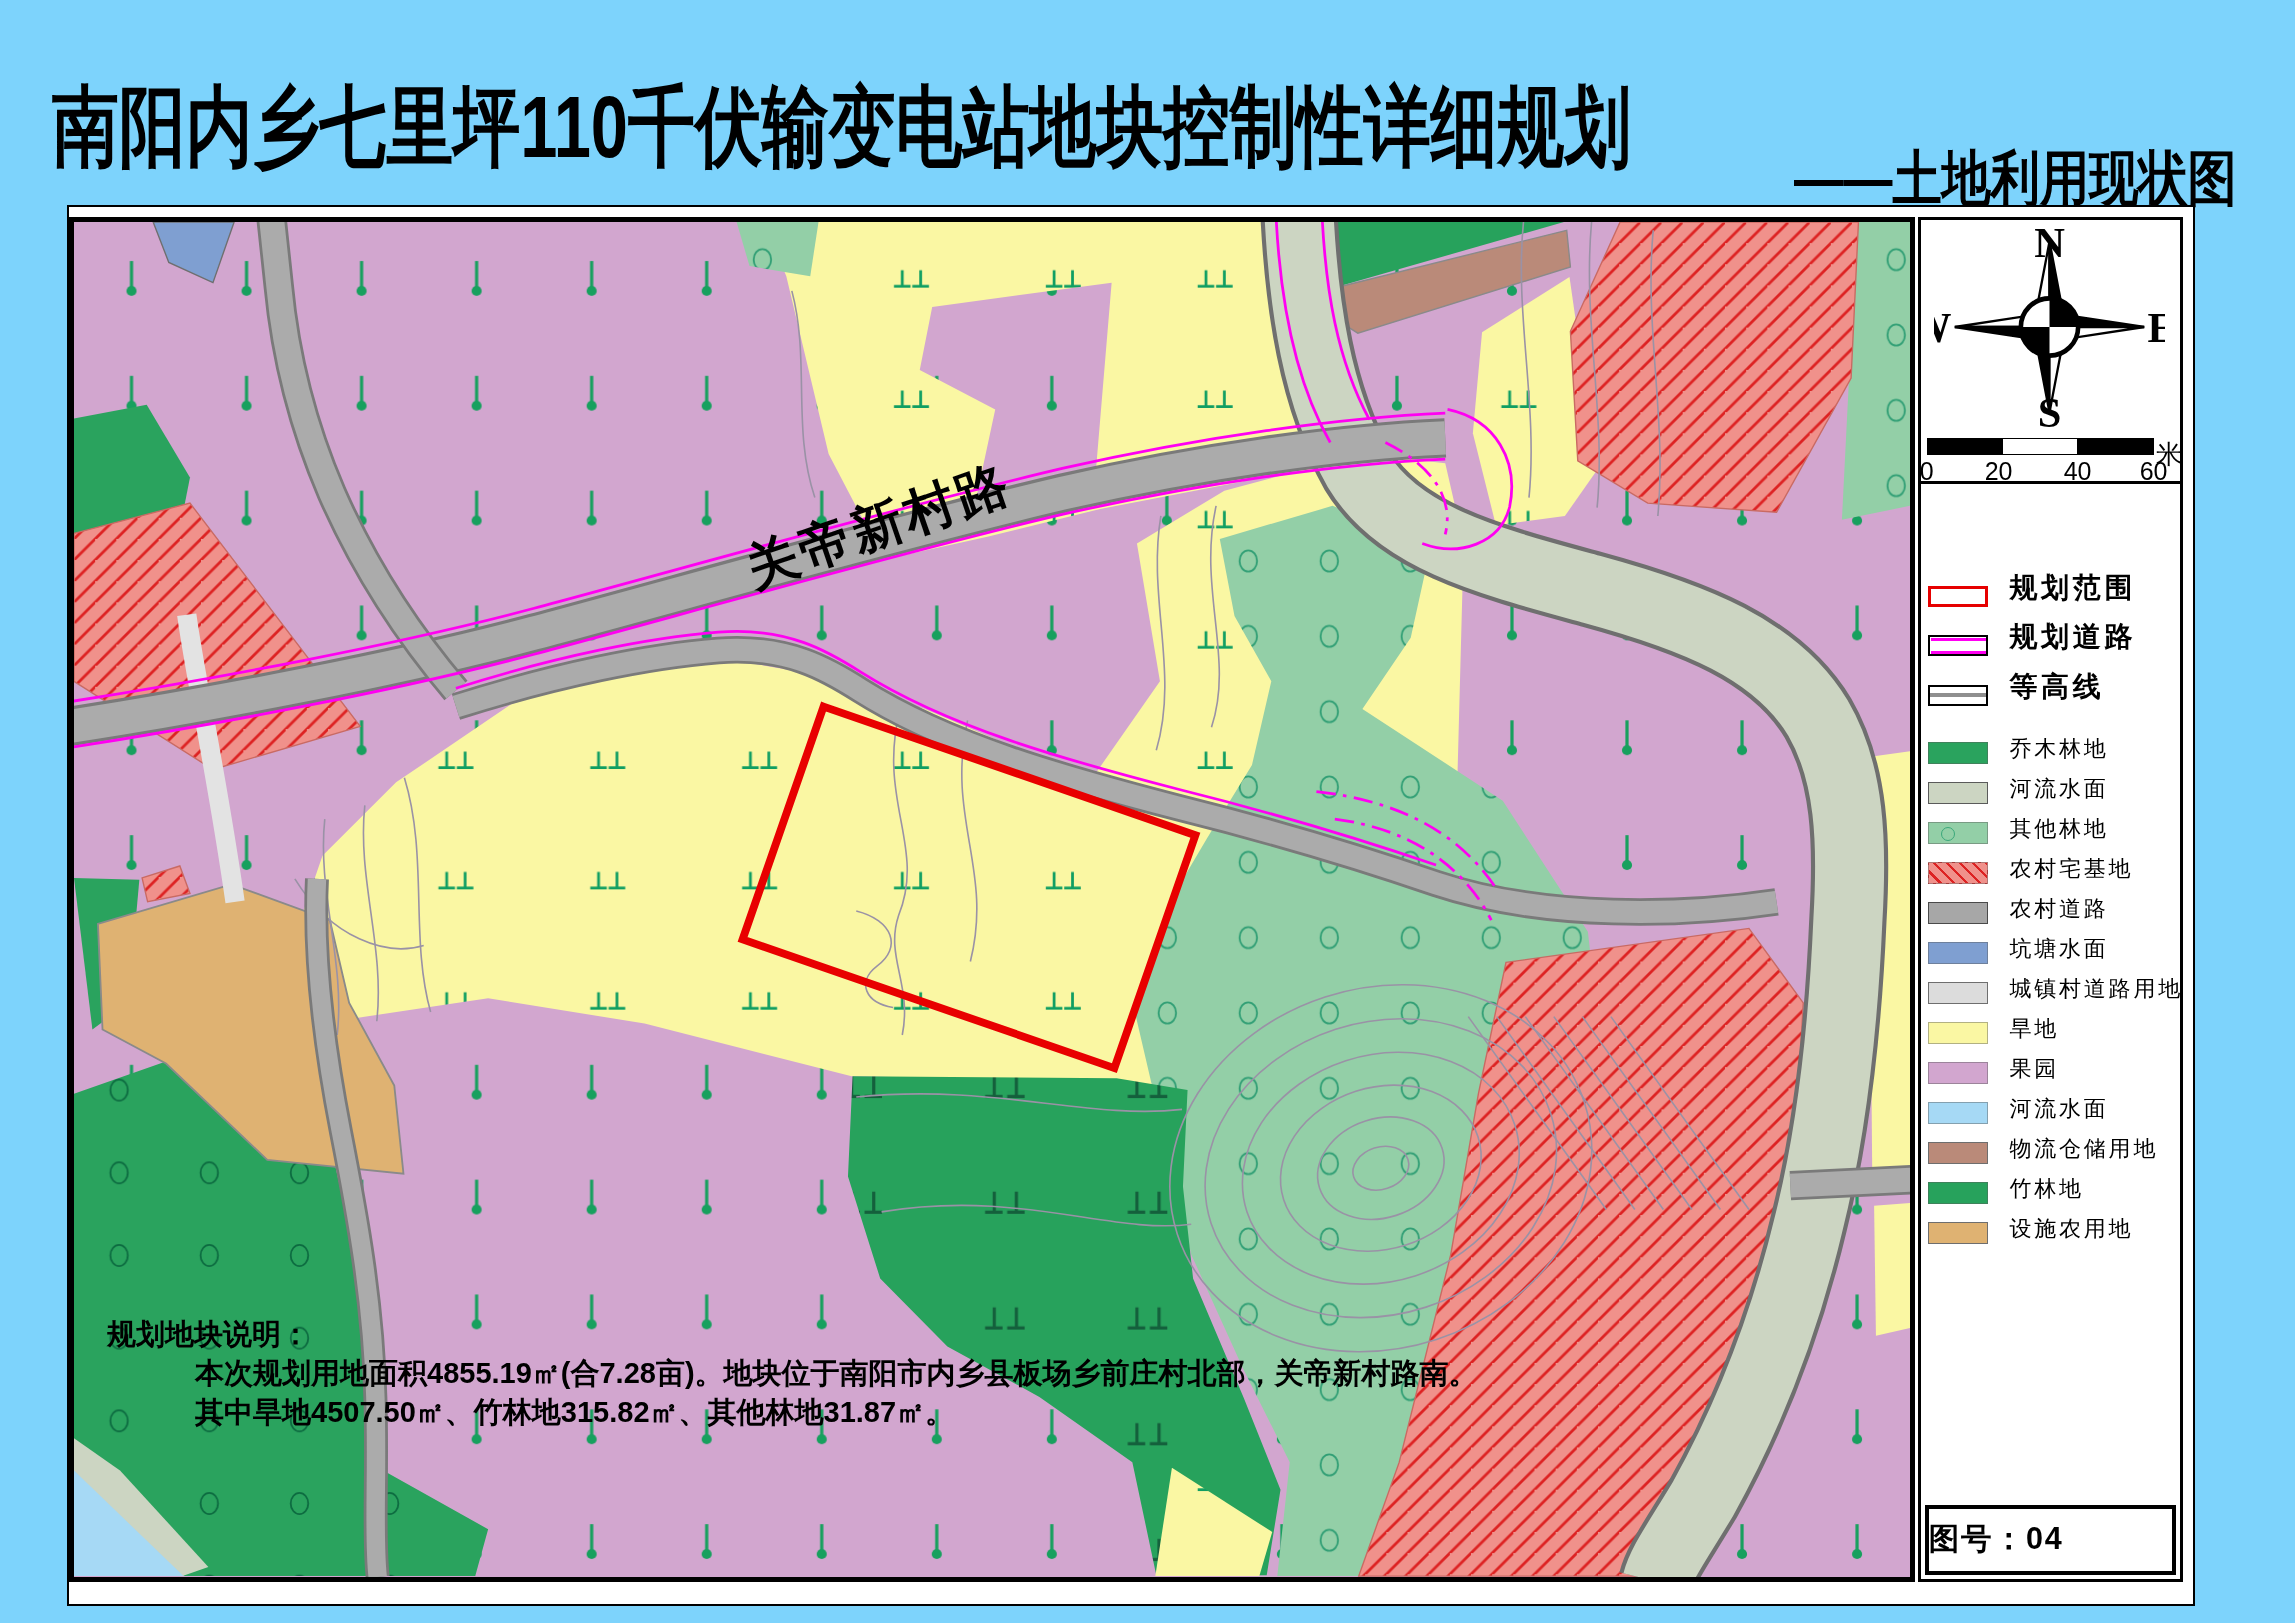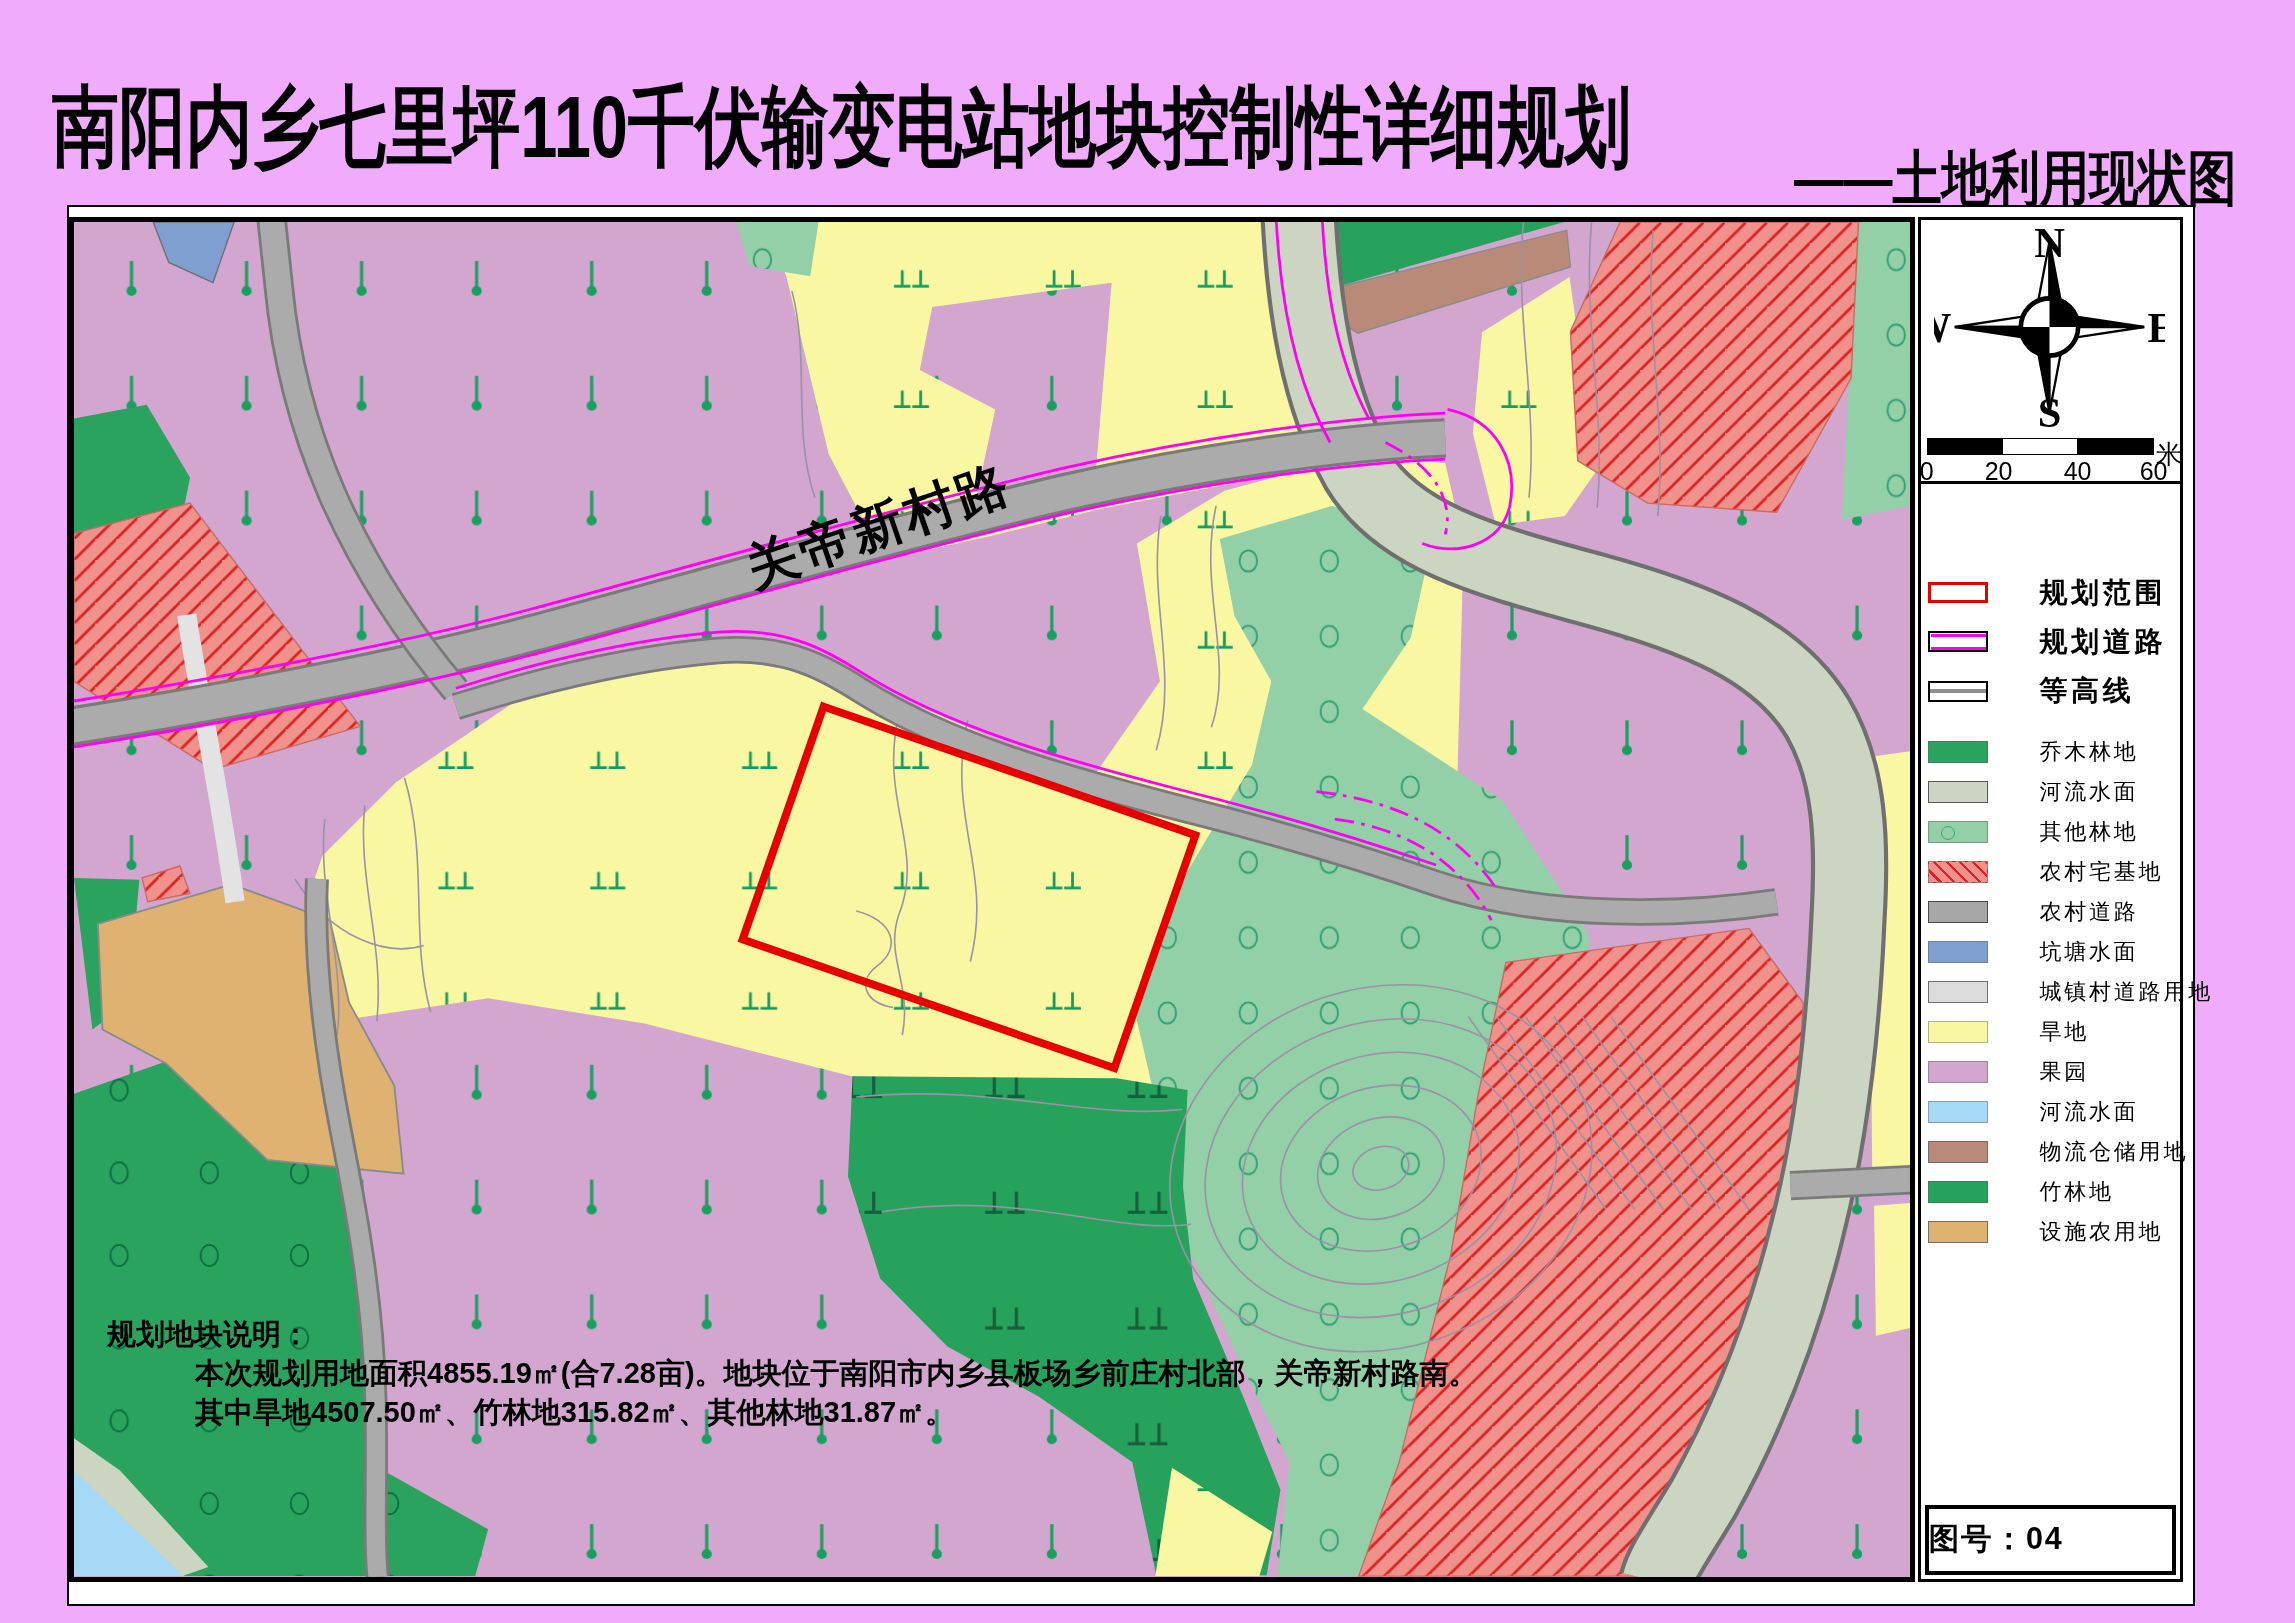--- a/index.html
+++ b/index.html
@@ -1,18 +1,18 @@
 <!DOCTYPE html>
 <html style="font-size:7.4px"><head>
 <meta charset="utf-8">
 <style>
   * { box-sizing: border-box; margin: 0; padding: 0; }
   html,body { background:#fff; }
   #page {
-    position: relative; width: 2295px; height: 1623px; background:#f0abfc;
+    position: relative; width: 2295px; height: 1623px; background:#7dd3fc;
     font-family: "Liberation Sans", sans-serif; overflow: hidden;
   }
   
   #main-title {
     position:absolute; left:52px; top:68px; font-size:88px; font-weight:bold;
     color:#000; white-space:nowrap; transform:scaleX(0.76); transform-origin:left top;
     font-family:"Liberation Sans", sans-serif;
   }
   #sub-title {
     position:absolute; left:1794px; top:139px; font-size:60px; font-weight:bold;
@@ -47,21 +47,21 @@
     position:absolute; left:5.6px; top:218px; width:227px; height:16.7px; display:flex;
   }
   #scale-bar .seg { height:100%; border:1.4px solid #000; }
   #scale-bar .seg.black { background:#000; }
   #scale-bar .seg.white { background:#fff; border-left:none; border-right:none; }
   #scale-unit { position:absolute; left:235px; top:217px; font-size:26px; font-family:"Liberation Serif", serif; }
   #scale-ticks { position:absolute; left:5.6px; top:237px; width:227px; height:28px; font-size:25px; }
   #scale-ticks span { position:absolute; transform:translateX(-50%); }
   
   #legend-items { position:absolute; left:7.4px; top:358px; width:241px; }
-  .lg-row { display:flex; align-items:center; height:29px; margin-bottom:20.4px;gap:30px; }
+  .lg-row { display:flex; align-items:flex-end; height:29px; margin-bottom:20.4px; }
   .lg-row.small { height:24px; margin-bottom:16px; }
   .lg-sw { position:relative; width:60px; height:21px; flex:0 0 60px; }
   .lg-row.small .lg-sw { height:22px; }
   .lg-label {
     margin-left:21px; font-family:"Liberation Serif", serif; font-weight:600;
     font-size:28px; color:#000; white-space:nowrap; letter-spacing:3.7px;
   }
   .lg-row.small .lg-label { font-size:22px; font-weight:500; letter-spacing:2.8px; }
   .sw-boundary { border:3.2px solid #e60000; background:#fff; }
   .sw-road { border:2.8px solid #000; background:#fff; }

